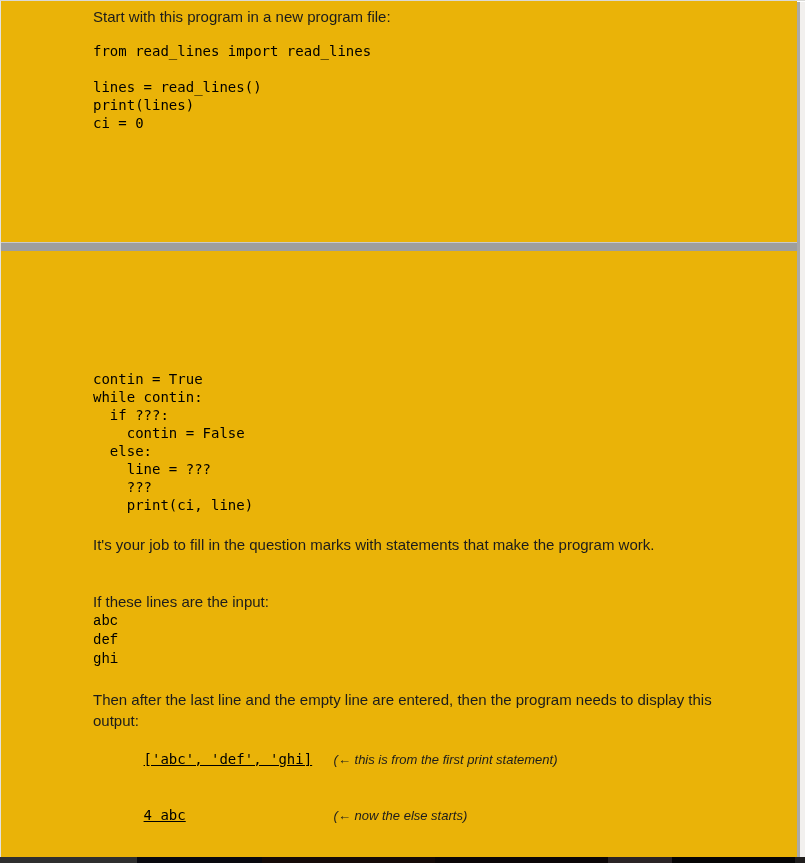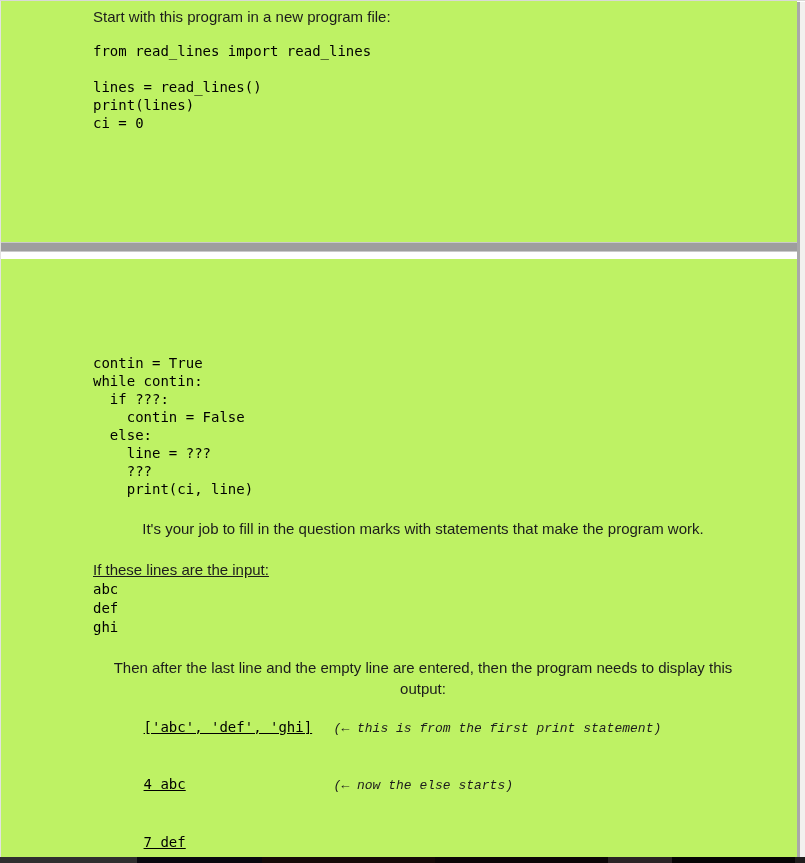--- a/index.html
+++ b/index.html
@@ -22,64 +22,64 @@
   }
   .right-vline {
     position: absolute; top: 2px; left: 797px; width: 3px; bottom: 6px;
     background: #a9a9a9;
   }
   .right-gutter {
     position: absolute; top: 2px; left: 800px; width: 5px; bottom: 6px;
     background: #f2f0ee;
   }
   .page {
-    position: absolute; left: 1px; width: 796px; background: #bef264;
+    position: absolute; left: 1px; width: 796px; background: #eab308;
   }
   .page1 { top: 1px; height: 241px; padding: 5px 0 0 92px; }
   .page-separator {
     position: absolute; top: 242px; left: 0; width: 805px; height: 10px;
     background: #9e9e9e;
     border-top: 1px solid #c9c9c9;
     border-bottom: 1px solid #c9c9c9;
   }
-  .page2 { top: 259px; bottom: 6px; padding: 95px 0 0 92px; }
+  .page2 { top: 251px; bottom: 6px; padding: 119px 0 0 92px; }
   .bottom-strip {
     position: absolute; bottom: 0; left: 0; width: 805px; height: 6px;
     display: flex;
   }
   .bottom-strip .seg { height: 100%; }
 
   p.body-text {
     font-size: 15px;
     line-height: 21px;
     max-width: 660px;
     color: #1c1c1c;
   }
   pre.code {
     font-family: "DejaVu Sans Mono", monospace;
     font-size: 14px;
     line-height: 18px;
     color: #000000;
     white-space: pre;
   }
   .page1 pre.code { margin-top: 15px; }
-  .mt20 { margin-top: 20px; text-align: center; }
-  .mt22 { margin-top: 20px; text-decoration: underline; }
-  pre.code.io { line-height: 19px; }
+  .mt20 { margin-top: 20px; }
+  .mt22 { margin-top: 36px; }
+  pre.code.io { line-height: 19px; font-family: Liberation Mono, monospace; }
   .output-block { margin-top: 0; }
   .output-row {
     font-family: "DejaVu Sans Mono", monospace;
     font-size: 14px;
     line-height: 18.5px;
     color: #000000;
     white-space: pre;
   }
   .out-code { display: inline-block; min-width: 190px; text-decoration: underline; }
   .out-note {
-    font-family: Liberation Mono, monospace;
+    font-family: Liberation Sans, sans-serif;
     font-style: italic;
     font-size: 13px;
     color: #1c1c1c;
     white-space: normal;
   }
 </style>
 </head>
 <body>
 
 <div class="top-line"></div>

